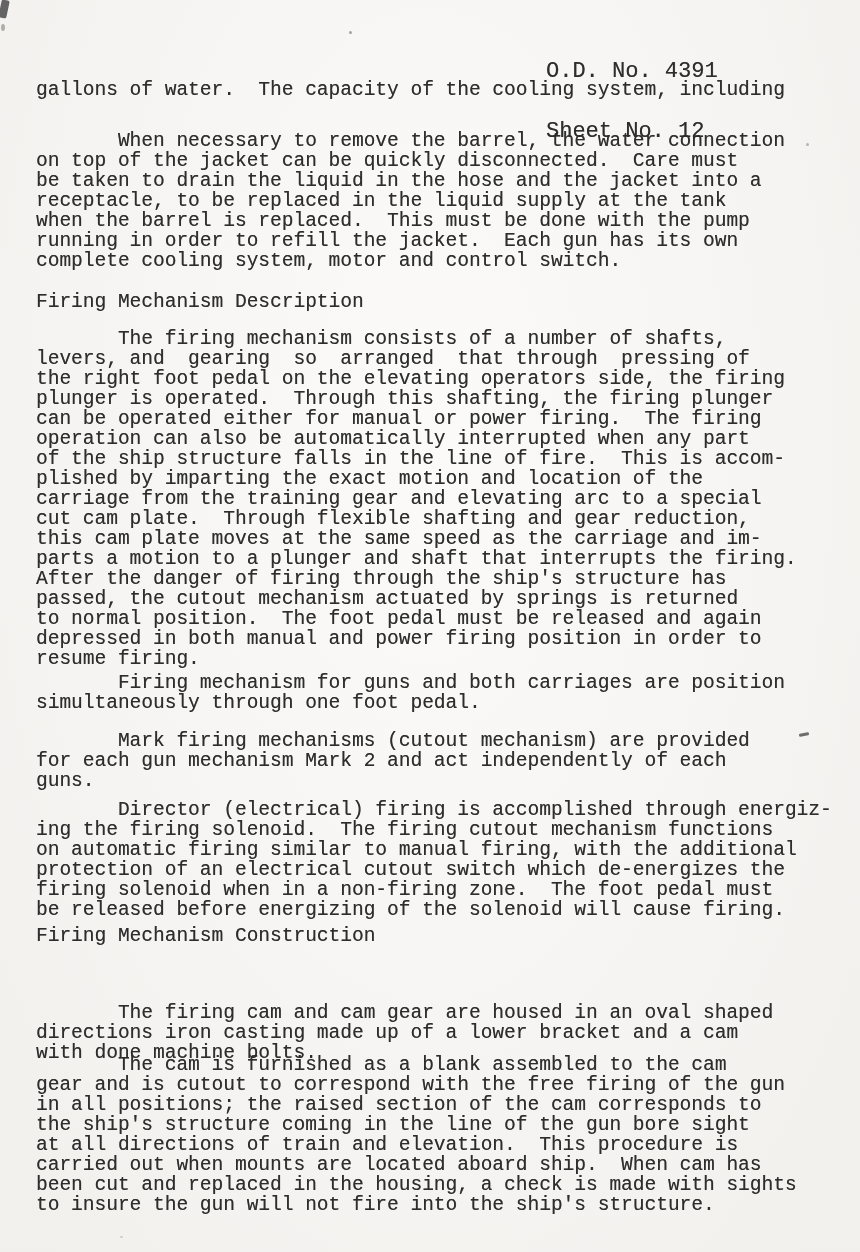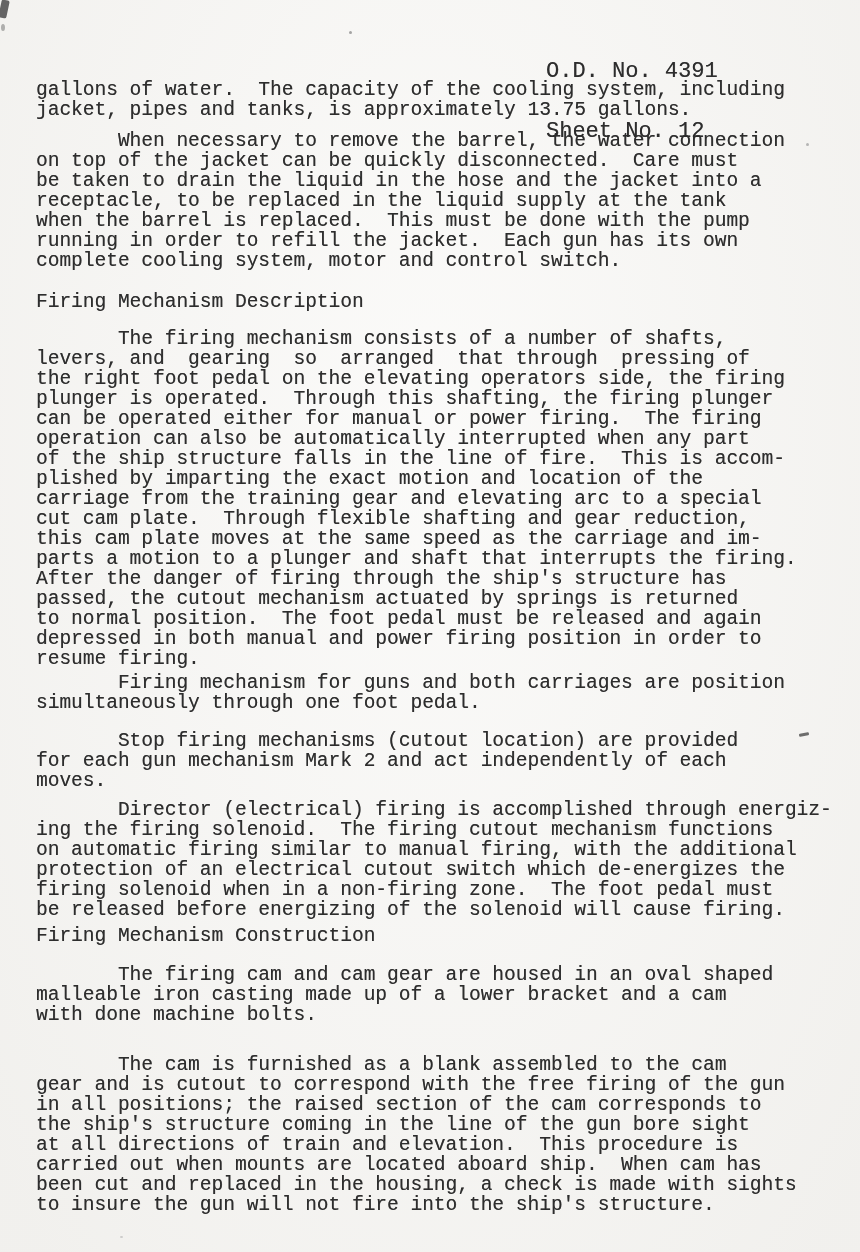--- a/index.html
+++ b/index.html
@@ -74,29 +74,29 @@
 </head>
 <body>
 
 <div class="page">
 
   <div class="header-block">
     <div class="line">O.D. No. 4391</div>
     <div class="line">Sheet No. 12</div>
   </div>
 
-  <div class="block" style="top:80px"><div class="line">gallons of water.  The capacity of the cooling system, including</div><div class="line">jacket, pipes and tanks, is approximately 13.75 gallons.</div></div>
+  <div class="block" style="top:80px"><div class="line">gallons of water.  The capacity of the cooling system, including</div></div>
   <div class="block" style="top:131px"><div class="line">       When necessary to remove the barrel, the water connection</div><div class="line">on top of the jacket can be quickly disconnected.  Care must</div><div class="line">be taken to drain the liquid in the hose and the jacket into a</div><div class="line">receptacle, to be replaced in the liquid supply at the tank</div><div class="line">when the barrel is replaced.  This must be done with the pump</div><div class="line">running in order to refill the jacket.  Each gun has its own</div><div class="line">complete cooling system, motor and control switch.</div></div>
   <div class="block heading" style="top:292px"><div class="line">Firing Mechanism Description</div></div>
   <div class="block" style="top:329px"><div class="line">       The firing mechanism consists of a number of shafts,</div><div class="line">levers, and  gearing  so  arranged  that through  pressing of</div><div class="line">the right foot pedal on the elevating operators side, the firing</div><div class="line">plunger is operated.  Through this shafting, the firing plunger</div><div class="line">can be operated either for manual or power firing.  The firing</div><div class="line">operation can also be automatically interrupted when any part</div><div class="line">of the ship structure falls in the line of fire.  This is accom-</div><div class="line">plished by imparting the exact motion and location of the</div><div class="line">carriage from the training gear and elevating arc to a special</div><div class="line">cut cam plate.  Through flexible shafting and gear reduction,</div><div class="line">this cam plate moves at the same speed as the carriage and im-</div><div class="line">parts a motion to a plunger and shaft that interrupts the firing.</div><div class="line">After the danger of firing through the ship's structure has</div><div class="line">passed, the cutout mechanism actuated by springs is returned</div><div class="line">to normal position.  The foot pedal must be released and again</div><div class="line">depressed in both manual and power firing position in order to</div><div class="line">resume firing.</div></div>
   <div class="block" style="top:673px"><div class="line">       Firing mechanism for guns and both carriages are position</div><div class="line">simultaneously through one foot pedal.</div></div>
-  <div class="block" style="top:731px"><div class="line">       Stop firing mechanisms (cutout location) are provided</div><div class="line">for each gun mechanism Mark 2 and act independently of each</div><div class="line">moves.</div></div>
+  <div class="block" style="top:731px"><div class="line">       Mark firing mechanisms (cutout mechanism) are provided</div><div class="line">for each gun mechanism Mark 2 and act independently of each</div><div class="line">guns.</div></div>
   <div class="block" style="top:800px"><div class="line">       Director (electrical) firing is accomplished through energiz-</div><div class="line">ing the firing solenoid.  The firing cutout mechanism functions</div><div class="line">on automatic firing similar to manual firing, with the additional</div><div class="line">protection of an electrical cutout switch which de-energizes the</div><div class="line">firing solenoid when in a non-firing zone.  The foot pedal must</div><div class="line">be released before energizing of the solenoid will cause firing.</div></div>
   <div class="block heading" style="top:926px"><div class="line">Firing Mechanism Construction</div></div>
-  <div class="block" style="top:965px"><div class="line">       The firing cam and cam gear are housed in an oval shaped</div><div class="line">malleable iron casting made up of a lower bracket and a cam</div><div class="line">with done machine bolts.</div></div>
+  <div class="block" style="top:1003px"><div class="line">       The firing cam and cam gear are housed in an oval shaped</div><div class="line">directions iron casting made up of a lower bracket and a cam</div><div class="line">with done machine bolts.</div></div>
   <div class="block" style="top:1055px"><div class="line">       The cam is furnished as a blank assembled to the cam</div><div class="line">gear and is cutout to correspond with the free firing of the gun</div><div class="line">in all positions; the raised section of the cam corresponds to</div><div class="line">the ship's structure coming in the line of the gun bore sight</div><div class="line">at all directions of train and elevation.  This procedure is</div><div class="line">carried out when mounts are located aboard ship.  When cam has</div><div class="line">been cut and replaced in the housing, a check is made with sights</div><div class="line">to insure the gun will not fire into the ship's structure.</div></div>
 
   <div class="artifact corner-mark"></div>
   <div class="artifact corner-mark-2"></div>
   <div class="artifact speck-1"></div>
   <div class="artifact speck-2"></div>
   <div class="artifact dash-right"></div>
   <div class="artifact speck-3"></div>
 
 </div>

